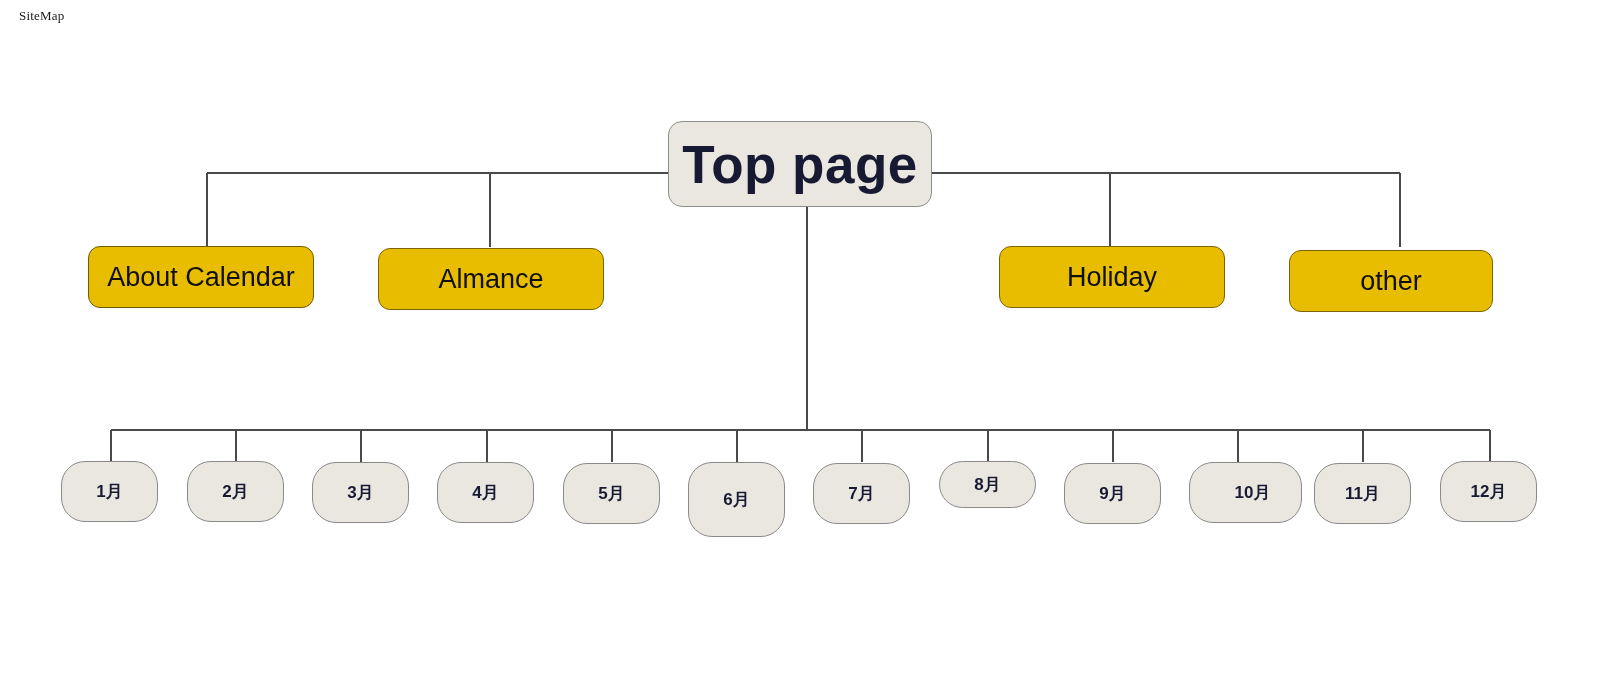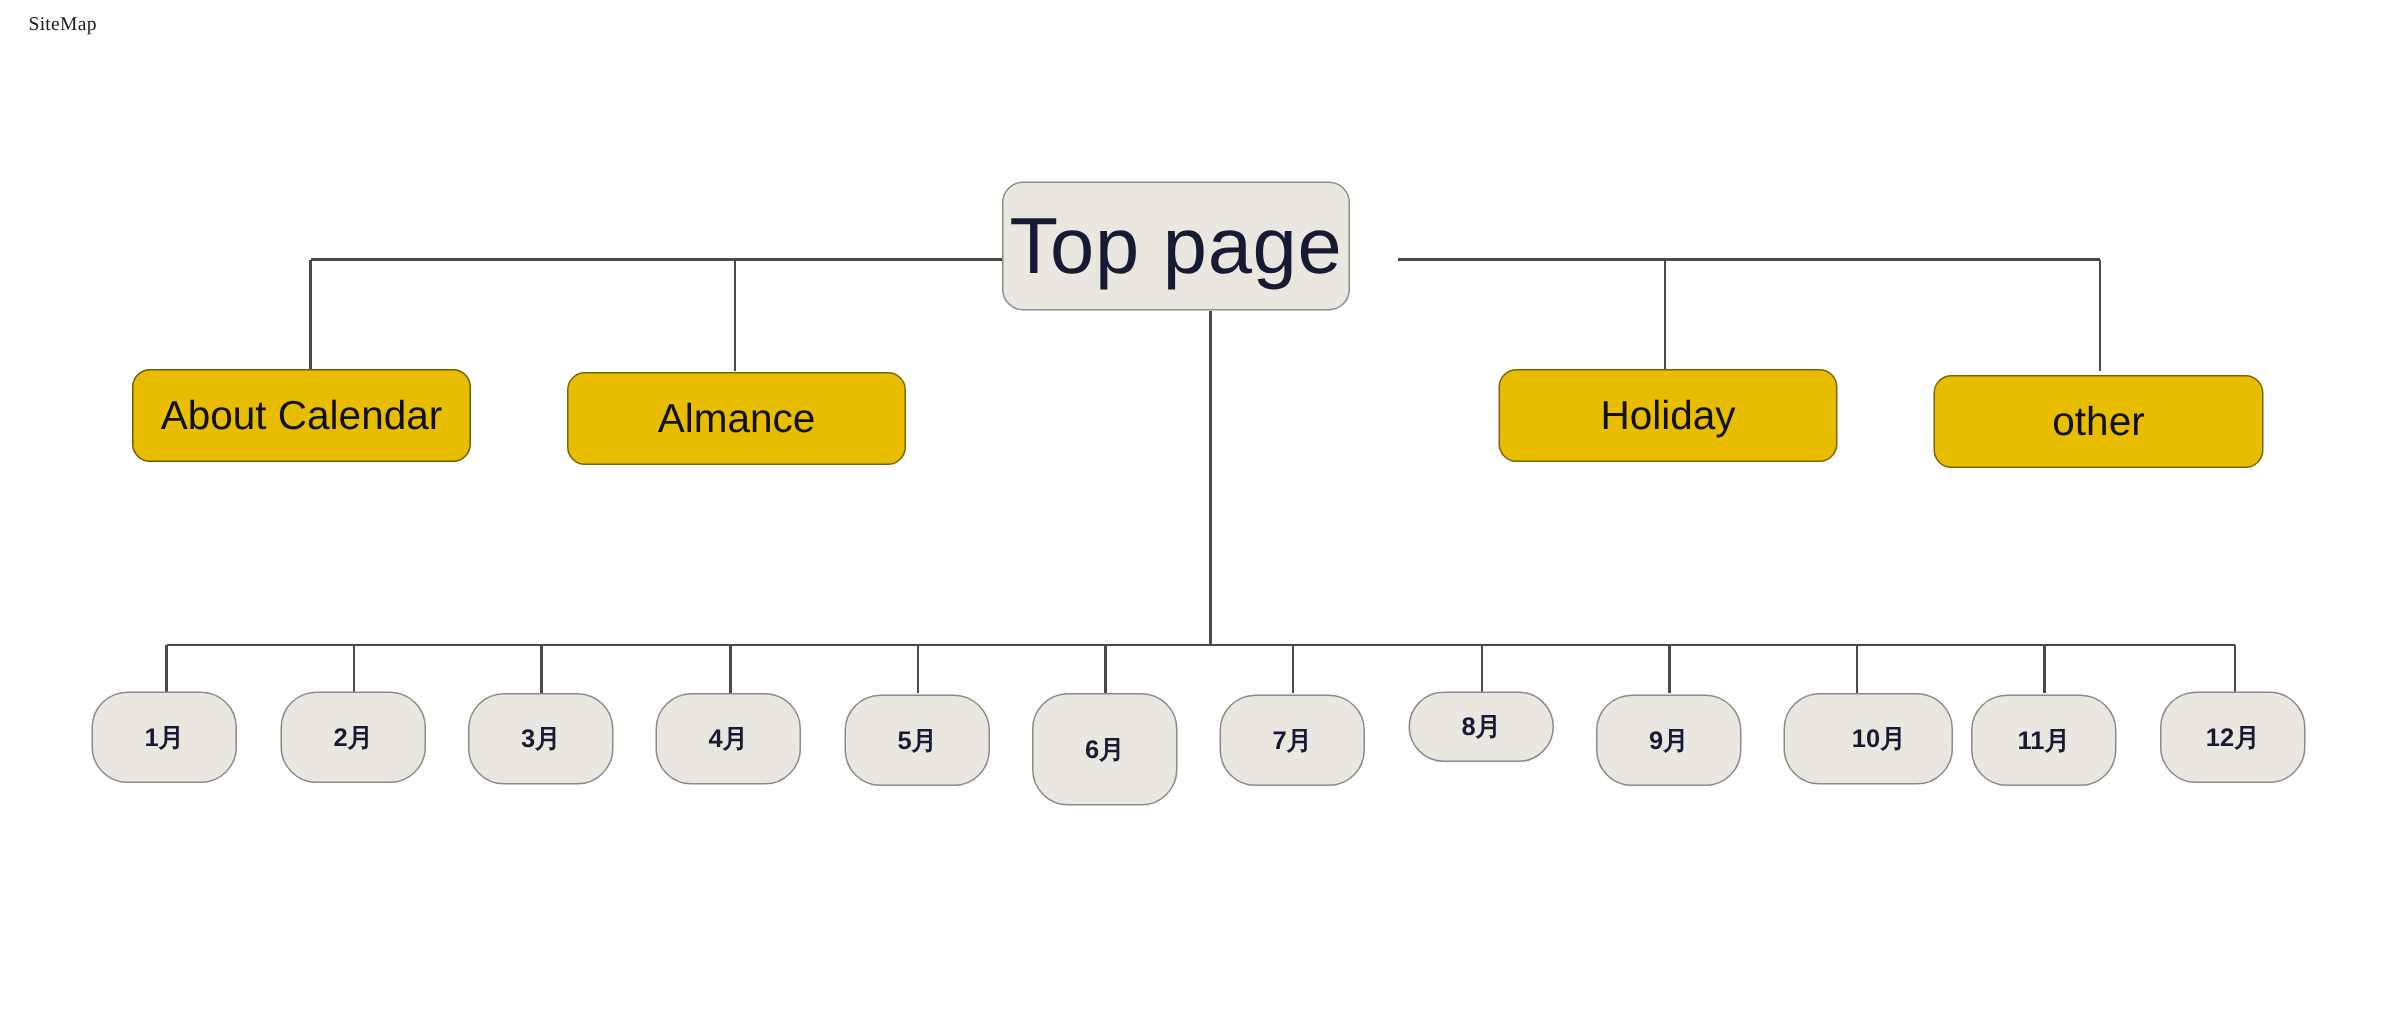--- a/index.html
+++ b/index.html
@@ -96,33 +96,33 @@
         <line x1="862" y1="430" x2="862" y2="462"></line>
         <line x1="988" y1="430" x2="988" y2="462"></line>
         <line x1="1113" y1="430" x2="1113" y2="462"></line>
         <line x1="1238" y1="430" x2="1238" y2="462"></line>
         <line x1="1363" y1="430" x2="1363" y2="462"></line>
         <line x1="1490" y1="430" x2="1490" y2="462"></line>
       </g>
   </svg>
 
   <div id="nodes">
-      <div class="node node-top" style="left: 668px; top: 121px; width: 232px; height: 86px;">
+      <div class="node node-top" style="left: 668px; top: 121px; width: 264px; height: 86px; font-weight: bold;">
         <span>Top page</span>
       </div>
       <div class="node node-yellow" style="left: 88px; top: 246px; width: 226px; height: 62px; border-color: rgb(111, 91, 7);">
         <span>About Calendar</span>
       </div>
       <div class="node node-yellow" style="left: 378px; top: 248px; width: 226px; height: 62px;">
         <span>Almance</span>
       </div>
       <div class="node node-yellow" style="left: 999px; top: 246px; width: 226px; height: 62px;">
         <span>Holiday</span>
       </div>
-      <div class="node node-yellow" style="left: 1289px; top: 250px; width: 220px; height: 62px;">
+      <div class="node node-yellow" style="left: 1289px; top: 250px; width: 204px; height: 62px;">
         <span>other</span>
       </div>
       <div class="node node-month" style="left: 61px; top: 461px; width: 97px; height: 61px;">
         <span>1月</span>
       </div>
       <div class="node node-month" style="left: 187px; top: 461px; width: 97px; height: 61px;">
         <span>2月</span>
       </div>
       <div class="node node-month" style="left: 312px; top: 462px; width: 97px; height: 61px;">
         <span>3月</span>

